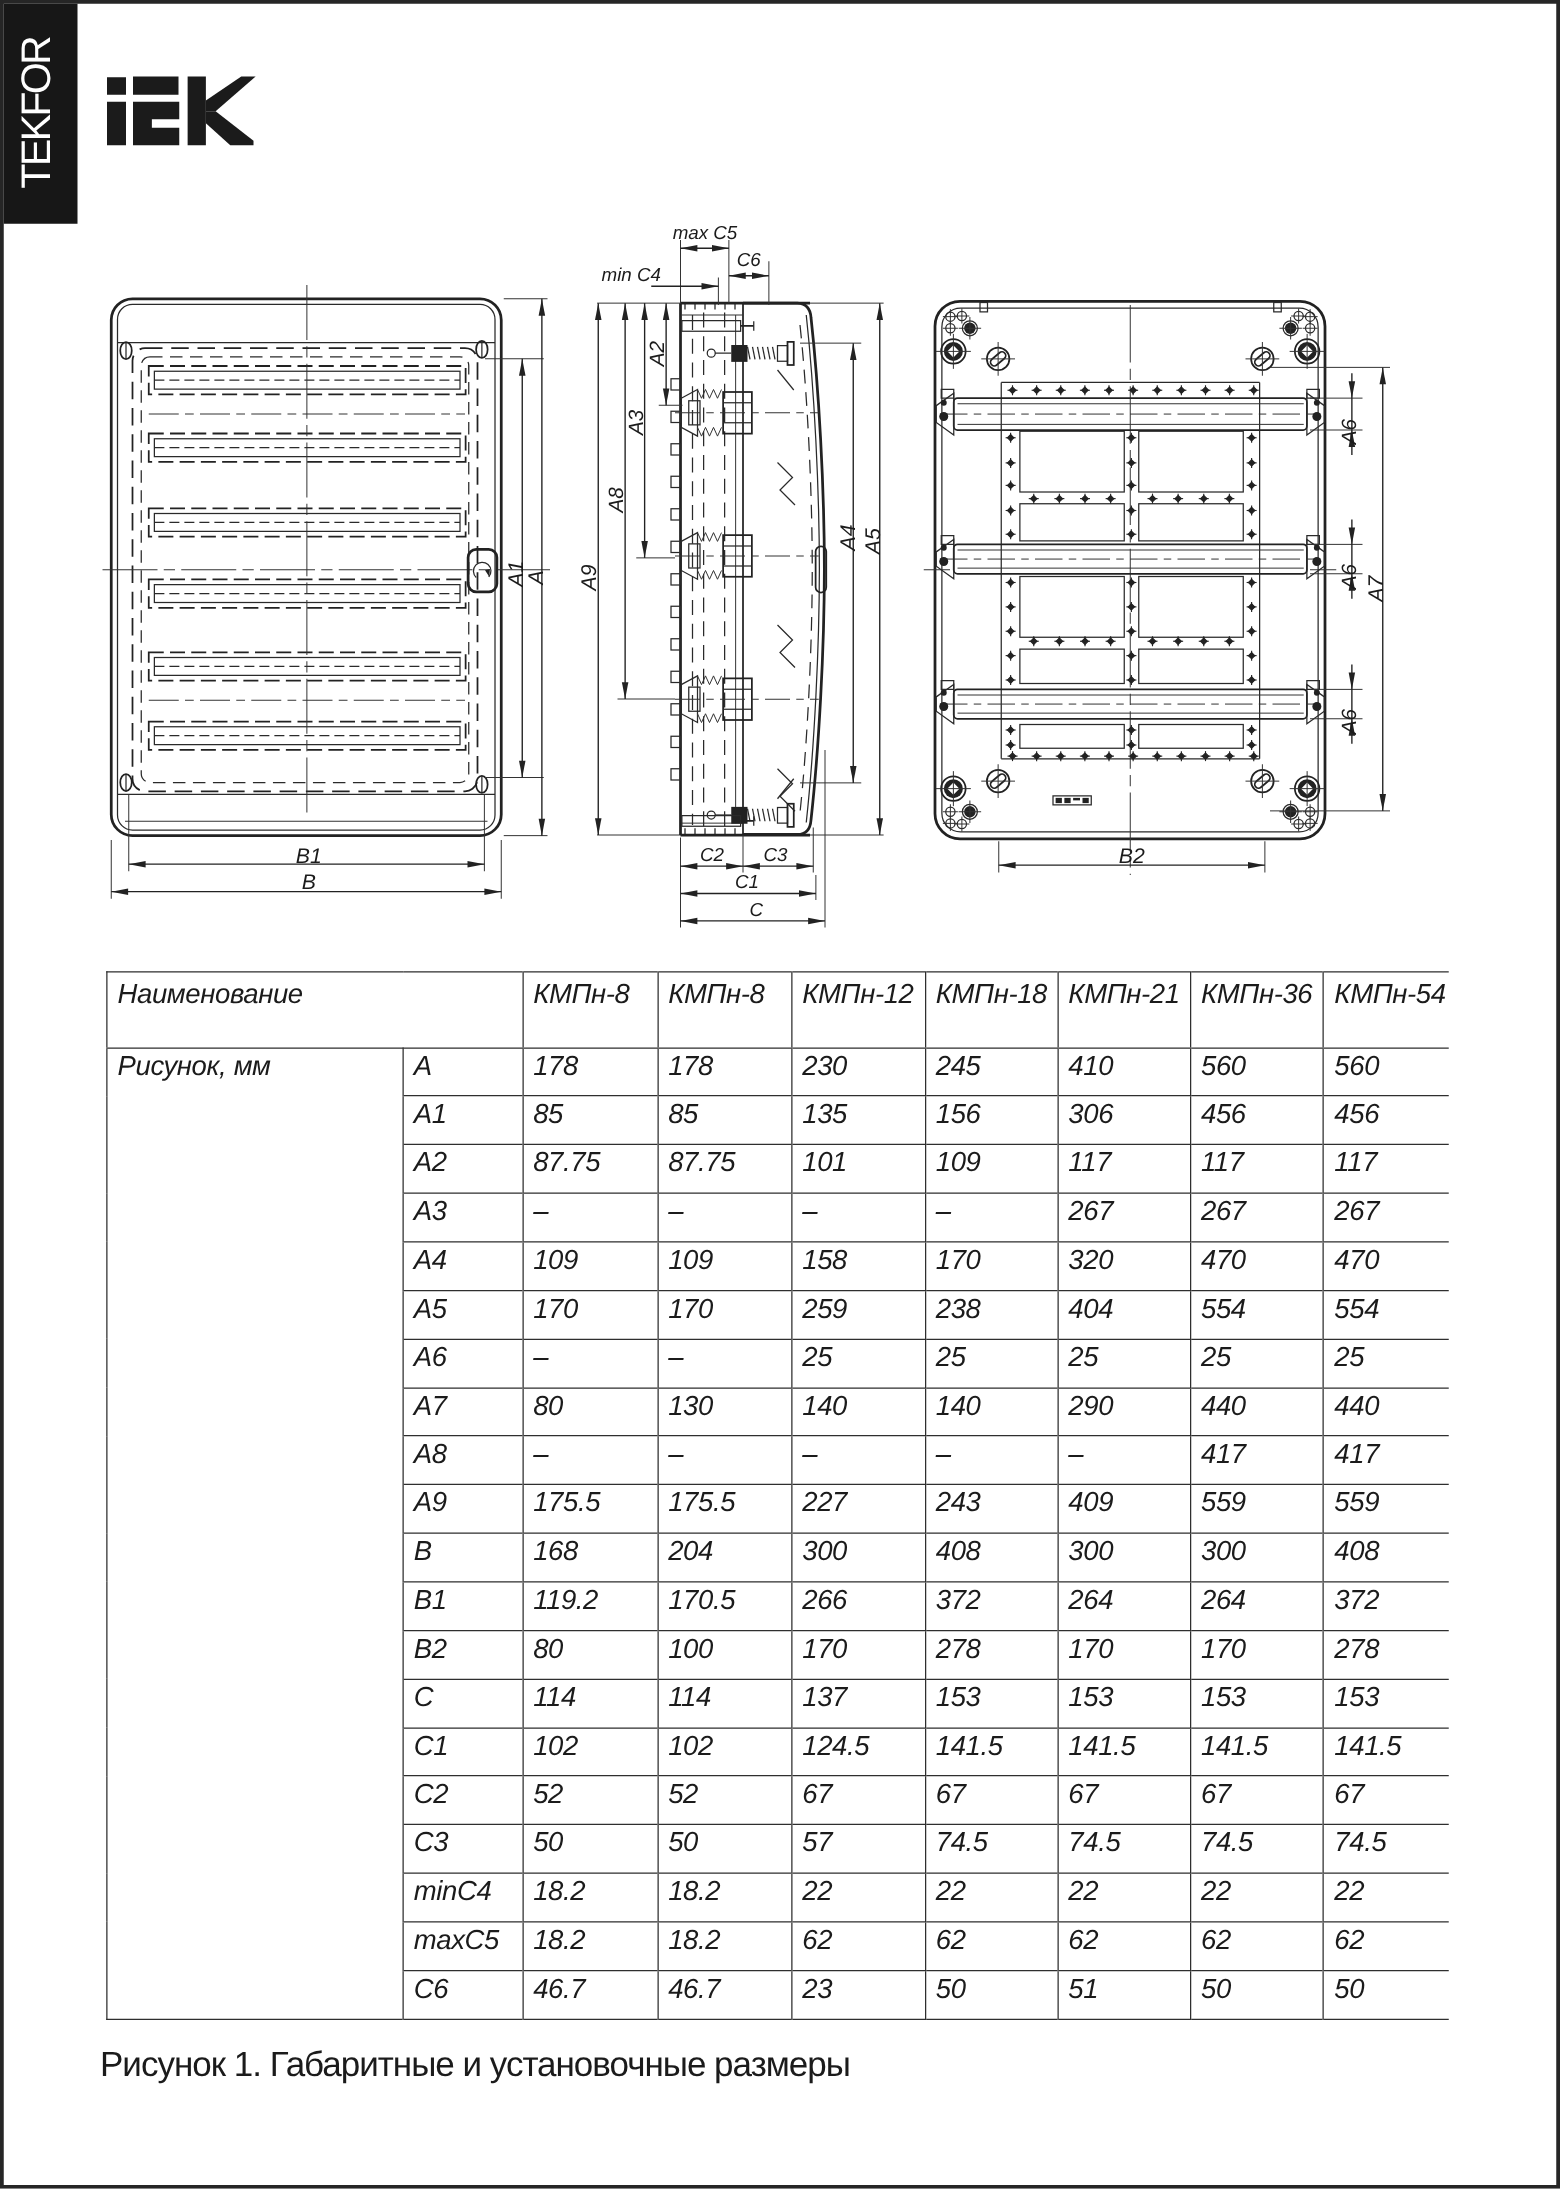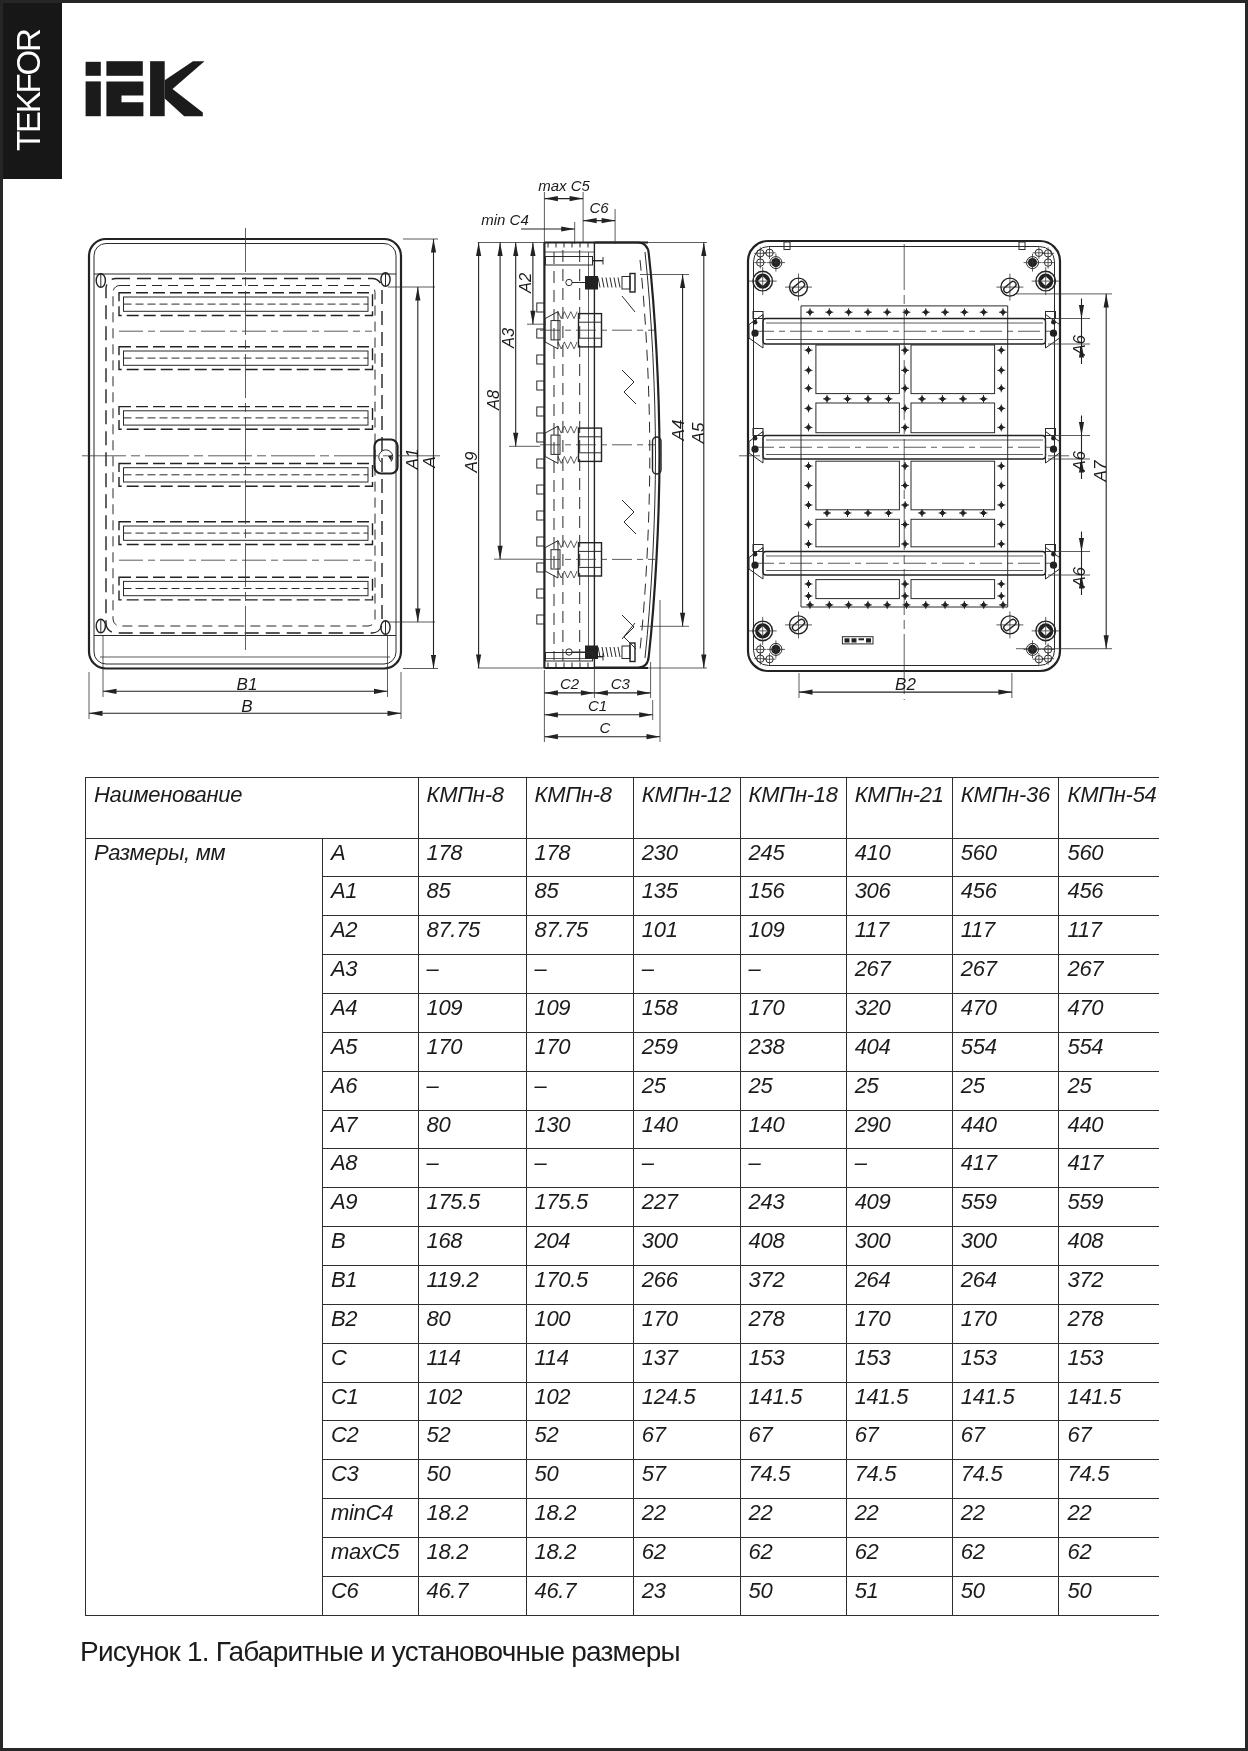--- a/index.html
+++ b/index.html
@@ -1006,21 +1006,21 @@
         <td class="nl" colspan="2">Наименование</td>
         <td>КМПн-8</td>
         <td>КМПн-8</td>
         <td>КМПн-12</td>
         <td>КМПн-18</td>
         <td>КМПн-21</td>
         <td>КМПн-36</td>
         <td>КМПн-54</td>
       </tr>
 <tr class="r" style="height:38.87px">
-        <td class="nl sp" rowspan="20">Размеры, мм</td>
+        <td class="nl sp" rowspan="20">Рисунок, мм</td>
         <td>A</td>
         <td>178</td>
         <td>178</td>
         <td>230</td>
         <td>245</td>
         <td>410</td>
         <td>560</td>
         <td>560</td>
       </tr>
 <tr class="r" style="height:38.87px">

